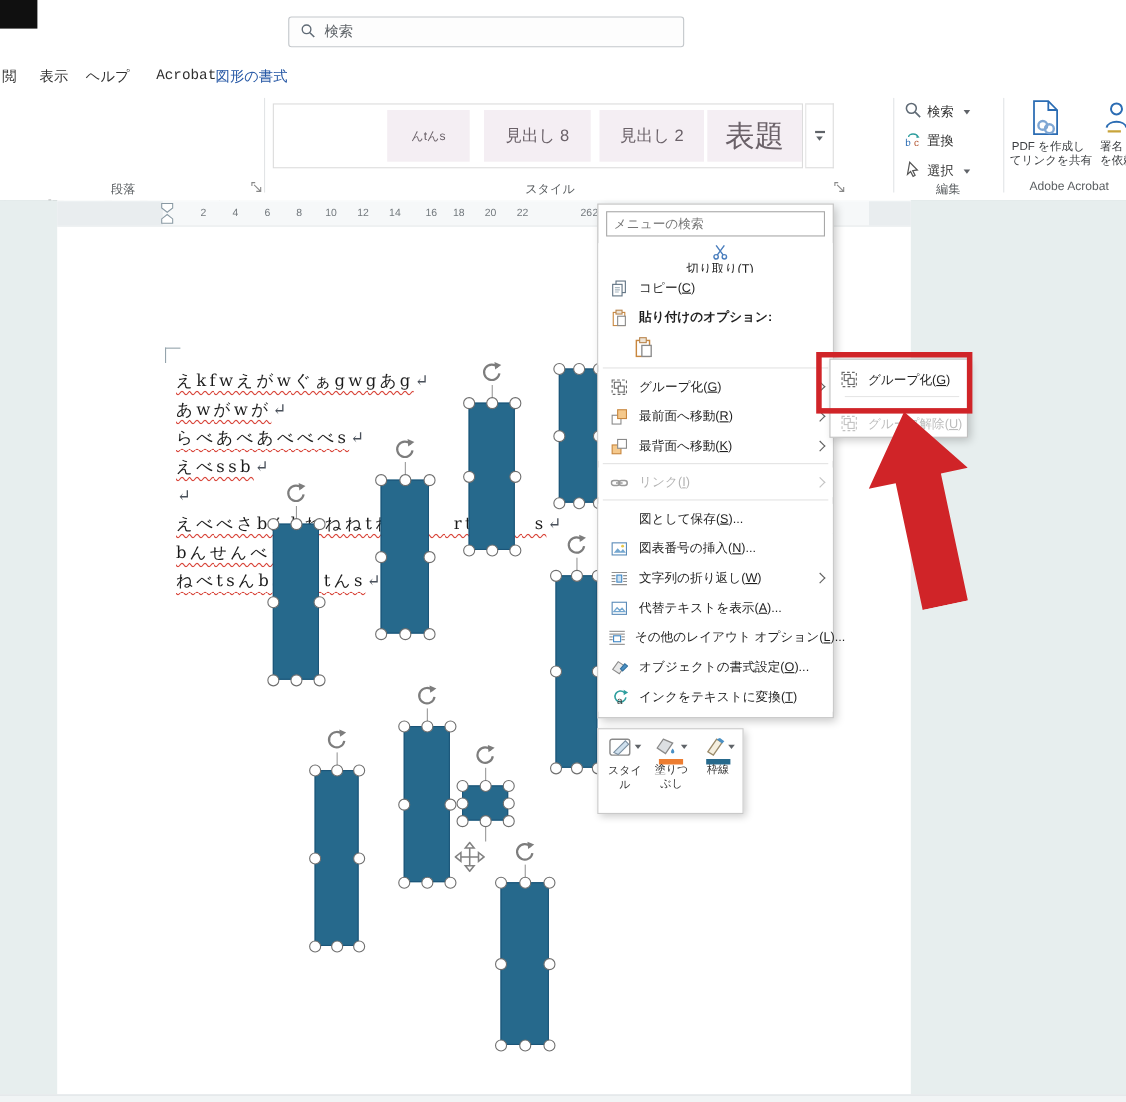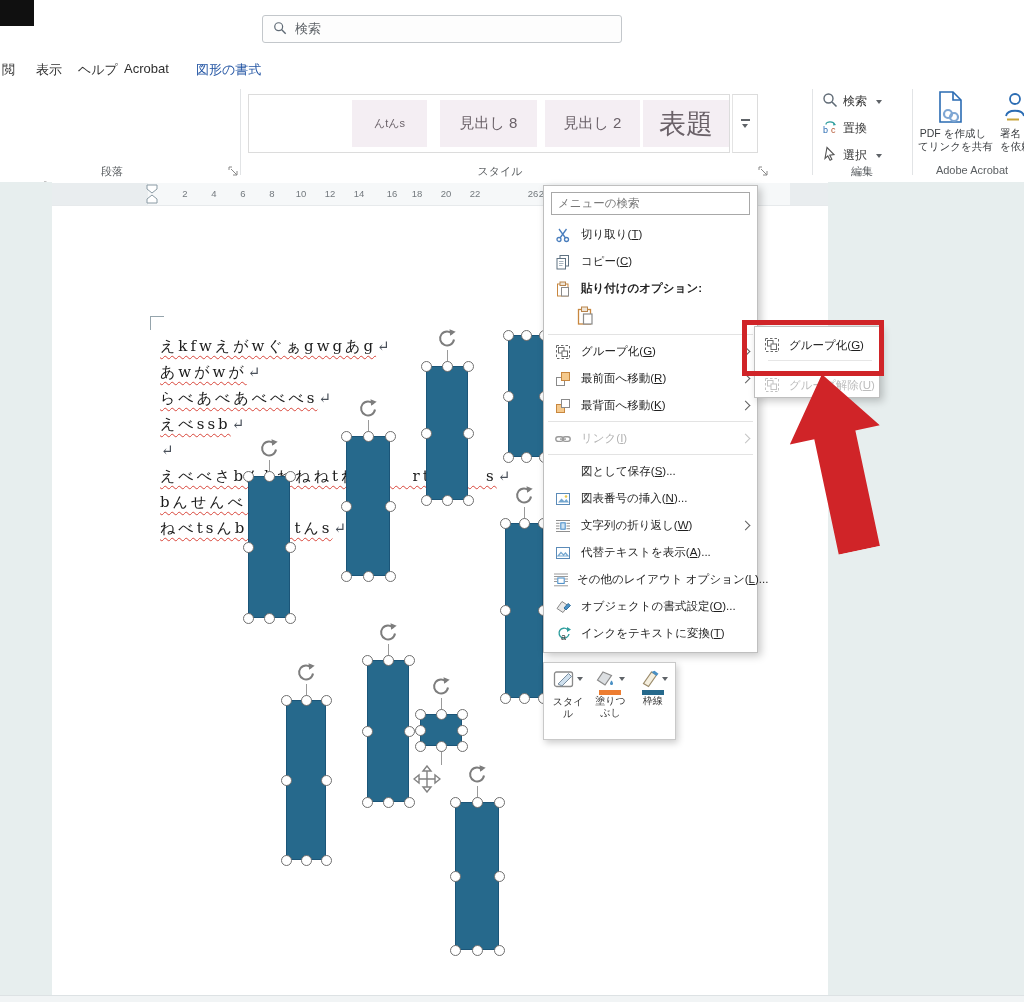--- a/index.html
+++ b/index.html
@@ -80,21 +80,21 @@
     <span><svg width="14" height="14" viewBox="0 0 16 16">
           <circle cx="6.5" cy="6.5" r="4.5" fill="none" stroke="#5f6a75" stroke-width="1.4"></circle>
           <path d="M10 10l4.5 4.5" stroke="#5f6a75" stroke-width="1.6"></path>
         </svg></span>
     <span>検索</span>
   </div>
   <div class="abs tabrow" id="tabrow">
       <span class="tab" style="left: 2px;">閲</span>
       <span class="tab" style="left: 36px;">表示</span>
       <span class="tab" style="left: 78px;">ヘルプ</span>
-      <span class="tab" style="left: 124px;">Acrobat</span>
+      <span class="tab" style="left: 142px; font-family: Liberation Mono, monospace;">Acrobat</span>
       <span class="tab active" style="left: 196px;">図形の書式</span>
     </div>
   <div class="abs ribbon" id="ribbon">
       <span class="ricon" style="left: 2px; top: 96px;">
         <svg width="16" height="16" viewBox="0 0 16 16">
           <path d="M6 3.5h9M6 8h9M6 12.5h9" stroke="#6a6a6a" stroke-width="1.3"></path>
           <text x="0" y="6" font-size="5.5" fill="#888">1</text>
           <text x="0" y="15" font-size="5.5" fill="#888">2</text>
         </svg>
       </span>
@@ -406,21 +406,21 @@
       <div class="roticon" style="left: 466px; top: 764px;"><svg width="22" height="22" viewBox="0 0 22 22">
           <path d="M16.5 6A7 7 0 1 0 18 11.5" fill="none" stroke="#7d7d7d" stroke-width="2"></path>
           <path d="M13.5 1.2l6.2 2.6-5.6 4z" fill="#7d7d7d"></path>
         </svg></div>
     </div>
   <div class="abs menu"></div>
   <div id="menulayer">
       <div class="menusearch">
         <span>メニューの検索</span>
       </div>
-      <div class="mitem" style="top: 221px;">
+      <div class="mitem" style="top: 221px; flex-direction: column;">
         <span class="ic">
           <svg width="16" height="16" viewBox="0 0 16 16">
             <circle cx="4" cy="12.5" r="2" fill="none" stroke="#4a7ebd" stroke-width="1.3"></circle>
             <circle cx="11.5" cy="12.5" r="2" fill="none" stroke="#4a7ebd" stroke-width="1.3"></circle>
             <path d="M5 11L11.5 2M10.5 11L4 2" stroke="#4a7ebd" stroke-width="1.3"></path>
           </svg>
         </span>
         <span class="lb">切り取り(<u>T</u>)</span>
       </div>
       <div class="mitem" style="top: 248px;">

